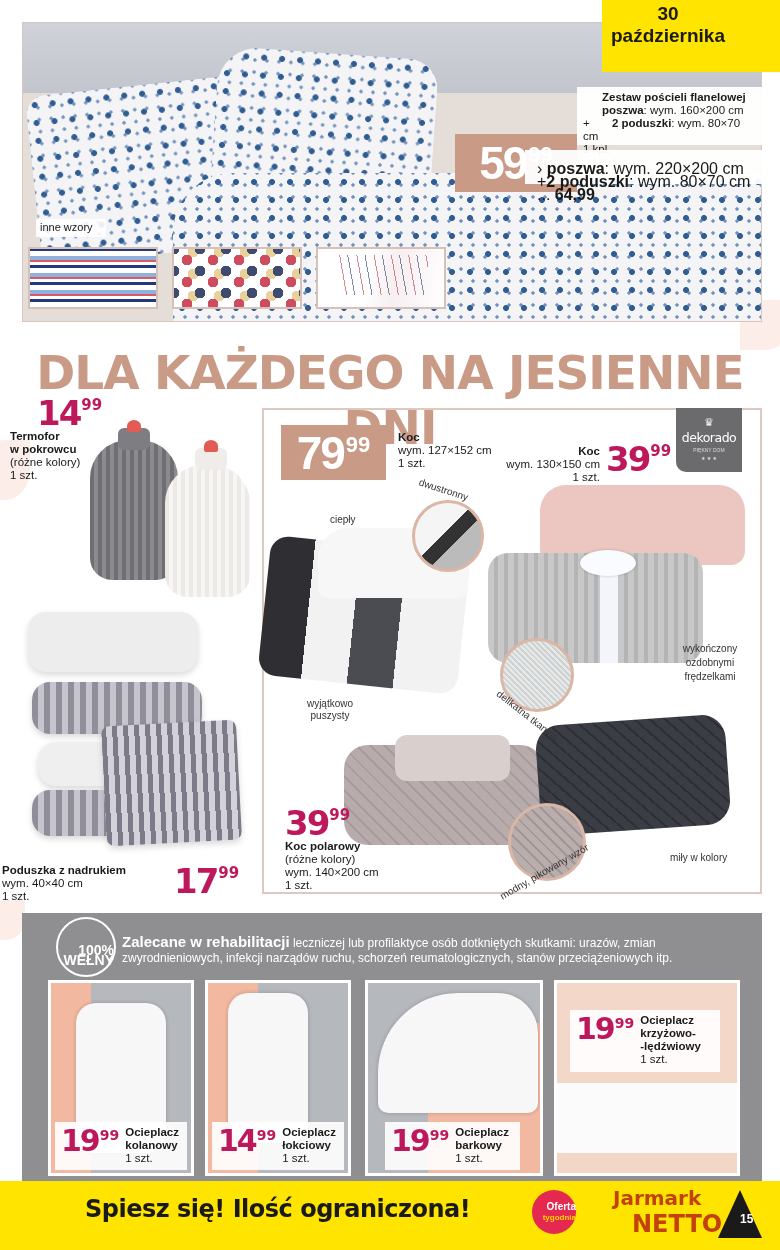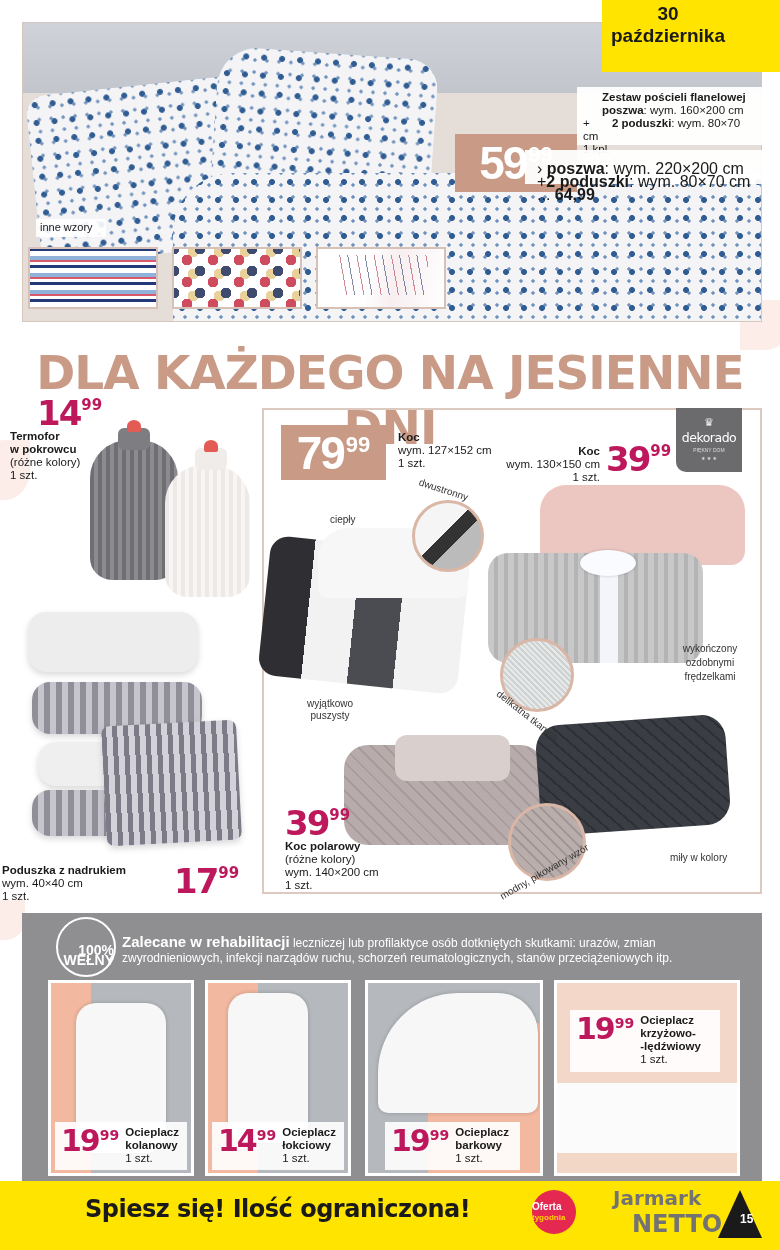--- a/index.html
+++ b/index.html
@@ -133,23 +133,23 @@
   .lbl .price-dark .int { font-size: 30px; }
   .lbl .price-dark .dec { font-size: 14px; }
   .l1 { left: 55px; top: 1122px; width: 132px; height: 48px; }
   .l2 { left: 212px; top: 1122px; width: 132px; height: 48px; }
   .l3 { left: 385px; top: 1122px; width: 135px; height: 48px; }
   .l4 { left: 570px; top: 1010px; width: 150px; height: 62px; }
 
   
   .footer { left: 0; top: 1181px; width: 780px; height: 69px; background: #ffe400; }
   .footer-text { left: 85px; top: 1195px; font-size: 24px; font-weight: bold; color: #1a1a1a; font-family: "DejaVu Sans", sans-serif; letter-spacing: -0.5px; }
-  .oferta { left: 532px; top: 1190px; width: 44px; height: 44px; border-radius: 50%; background: #e5284f; color: #fff; text-align: left; font-weight: bold; font-size: 10px; line-height: 11px; padding-top: 11px; }
+  .oferta { left: 532px; top: 1190px; width: 44px; height: 44px; border-radius: 50%; background: #e5284f; color: #fff; text-align: right; font-weight: bold; font-size: 10px; line-height: 11px; padding-top: 11px; }
   .oferta .sm { font-size: 8px; font-weight: bold; color: #ffd400; }
-  .jarmark { left: 592px; top: 1185px; text-align: center; font-weight: bold; font-family: "DejaVu Sans", sans-serif; line-height: 26px; color: #737373; }
+  .jarmark { left: 592px; top: 1185px; text-align: center; font-weight: bold; font-family: "DejaVu Sans", sans-serif; line-height: 26px; color: #c2410c; }
   .jarmark .a { font-size: 20px; }
   .jarmark .b { font-size: 24px; margin-left: 40px; }
   .dog { left: 718px; top: 1190px; width: 0; height: 0; border-left: 22px solid transparent; border-right: 22px solid transparent; border-bottom: 48px solid #1a1a1a; }
   .pagenum { left: 740px; top: 1212px; color: #fff; font-weight: bold; font-size: 12px; }
 </style>
 </head>
 <body>
 
 <div class="leaf" style="left:-20px;top:440px;width:50px;height:60px;"></div>
 <div class="leaf" style="left:740px;top:300px;width:50px;height:50px;"></div>

